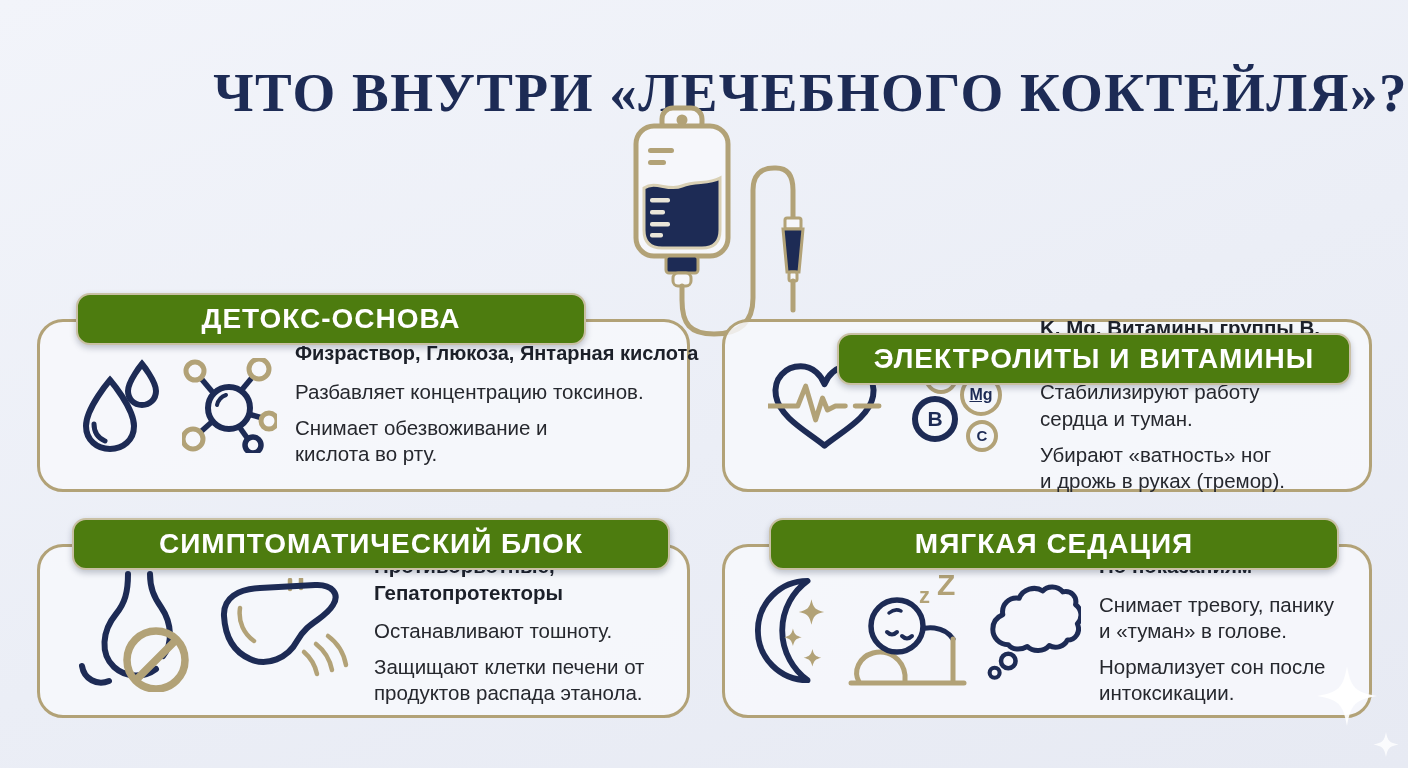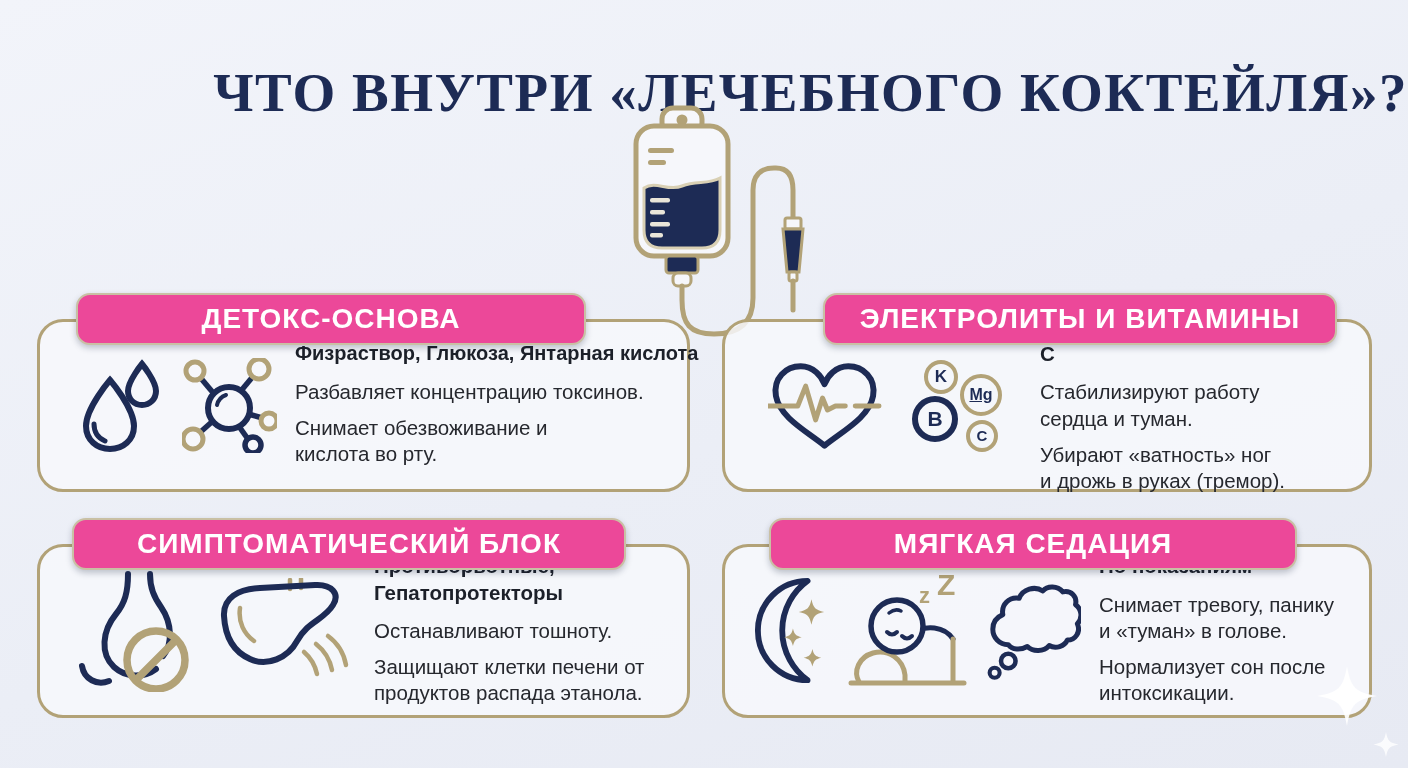--- a/index.html
+++ b/index.html
@@ -16,30 +16,30 @@
   .center-art{position:absolute;left:556px;top:98px;z-index:1;}
   .card{
     position:absolute;border:3px solid #b2a277;border-radius:26px;
     background:rgba(247,248,252,0.85);z-index:2;box-sizing:border-box;
   }
   .card-1{left:37px;top:319px;width:653px;height:173px;}
   .card-2{left:722px;top:319px;width:650px;height:173px;}
   .card-3{left:37px;top:544px;width:653px;height:174px;}
   .card-4{left:722px;top:544px;width:650px;height:174px;}
   .pill{
-    position:absolute;top:-29px;height:52px;background:#ec4899;
+    position:absolute;top:-29px;height:52px;background:#4d7c0f;
     border:2px solid #c9c0a4;border-radius:14px;box-sizing:border-box;
     display:flex;align-items:center;justify-content:center;
     color:#ffffff;font-weight:700;font-size:28px;letter-spacing:1px;
     box-shadow:0 3px 6px rgba(20,30,60,0.25);z-index:3;white-space:nowrap;
   }
   .pill-1{left:36px;width:510px;}
-  .pill-2{left:98px;width:514px;}
-  .pill-3{left:32px;width:554px;}
-  .pill-4{left:44px;width:528px;text-align:right;}
+  .pill-2{left:112px;width:514px;margin-top:40px;}
+  .pill-3{left:32px;width:598px;}
+  .pill-4{left:44px;width:570px;text-align:right;}
   .card-body{display:flex;align-items:center;height:100%;box-sizing:border-box;}
   .body-1{padding-left:40px;align-items:center;}
   .body-2{padding-left:43px;}
   .body-3{padding-left:36px;}
   .body-4{padding-left:22px;}
   .icon{flex:none;}
   .text{color:#26282e;font-size:20.5px;line-height:1.28;}
   .text p{margin:10px 0;white-space:pre-line;}
   .text .lead{font-weight:700;color:#1c2029;white-space:pre-line;margin:8px 0 12px 0;}
   .t1{width:410px;margin-left:18px;}

